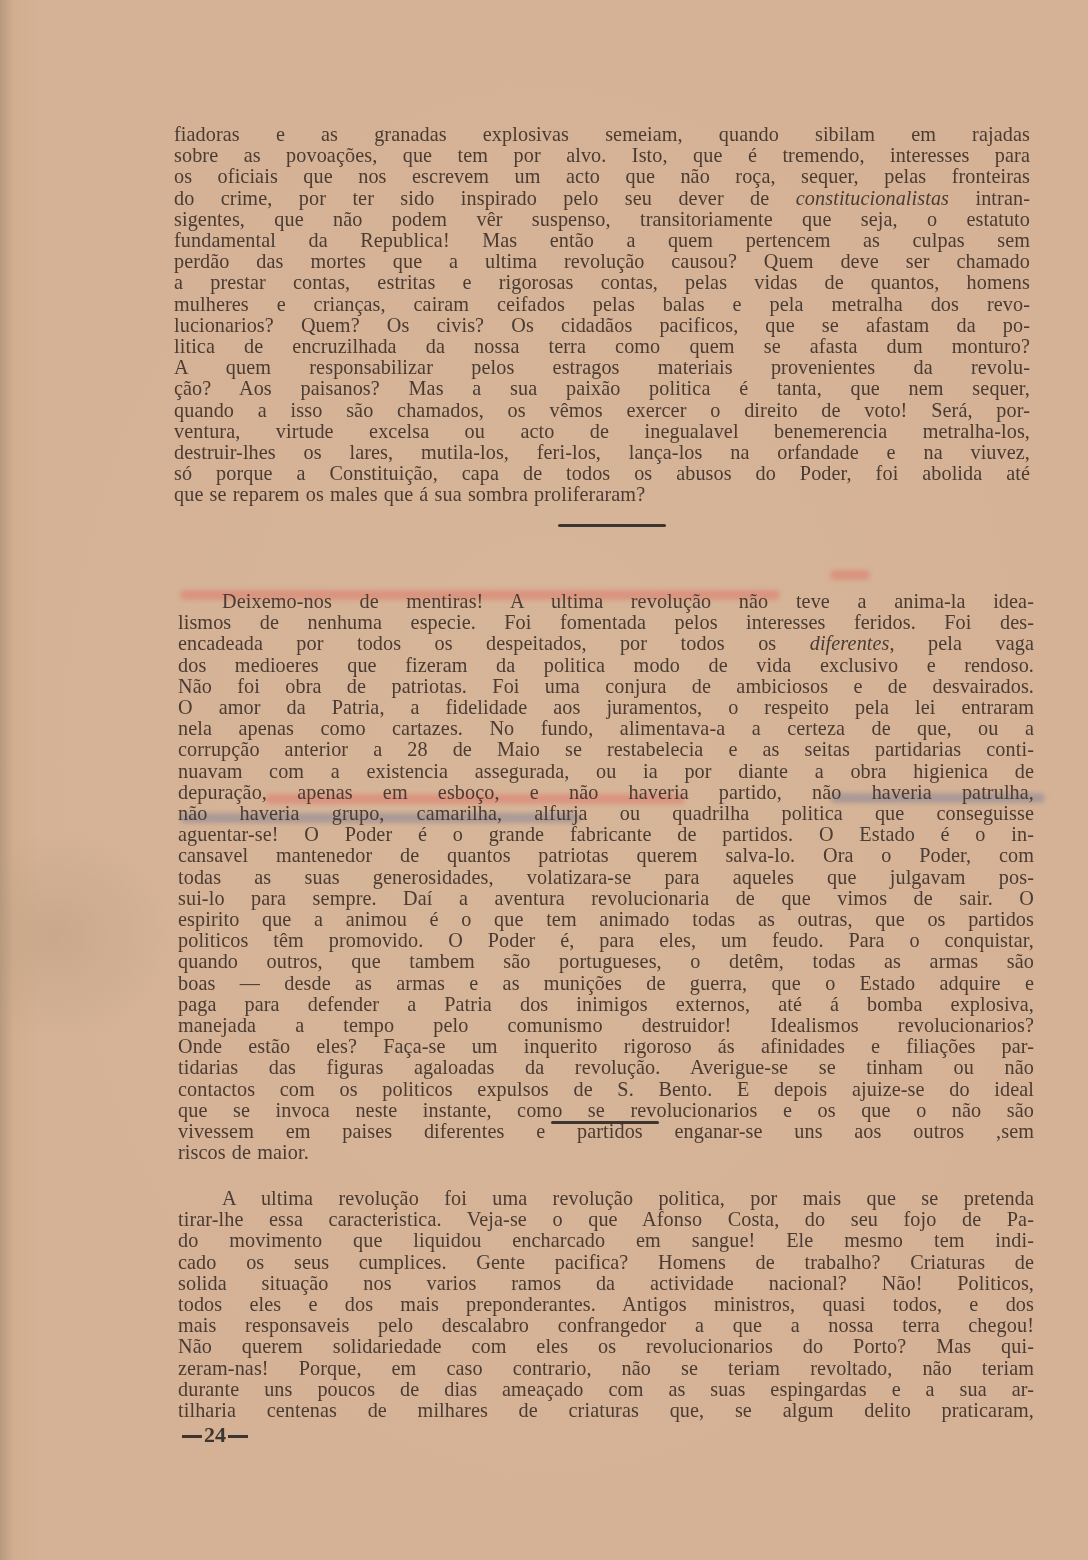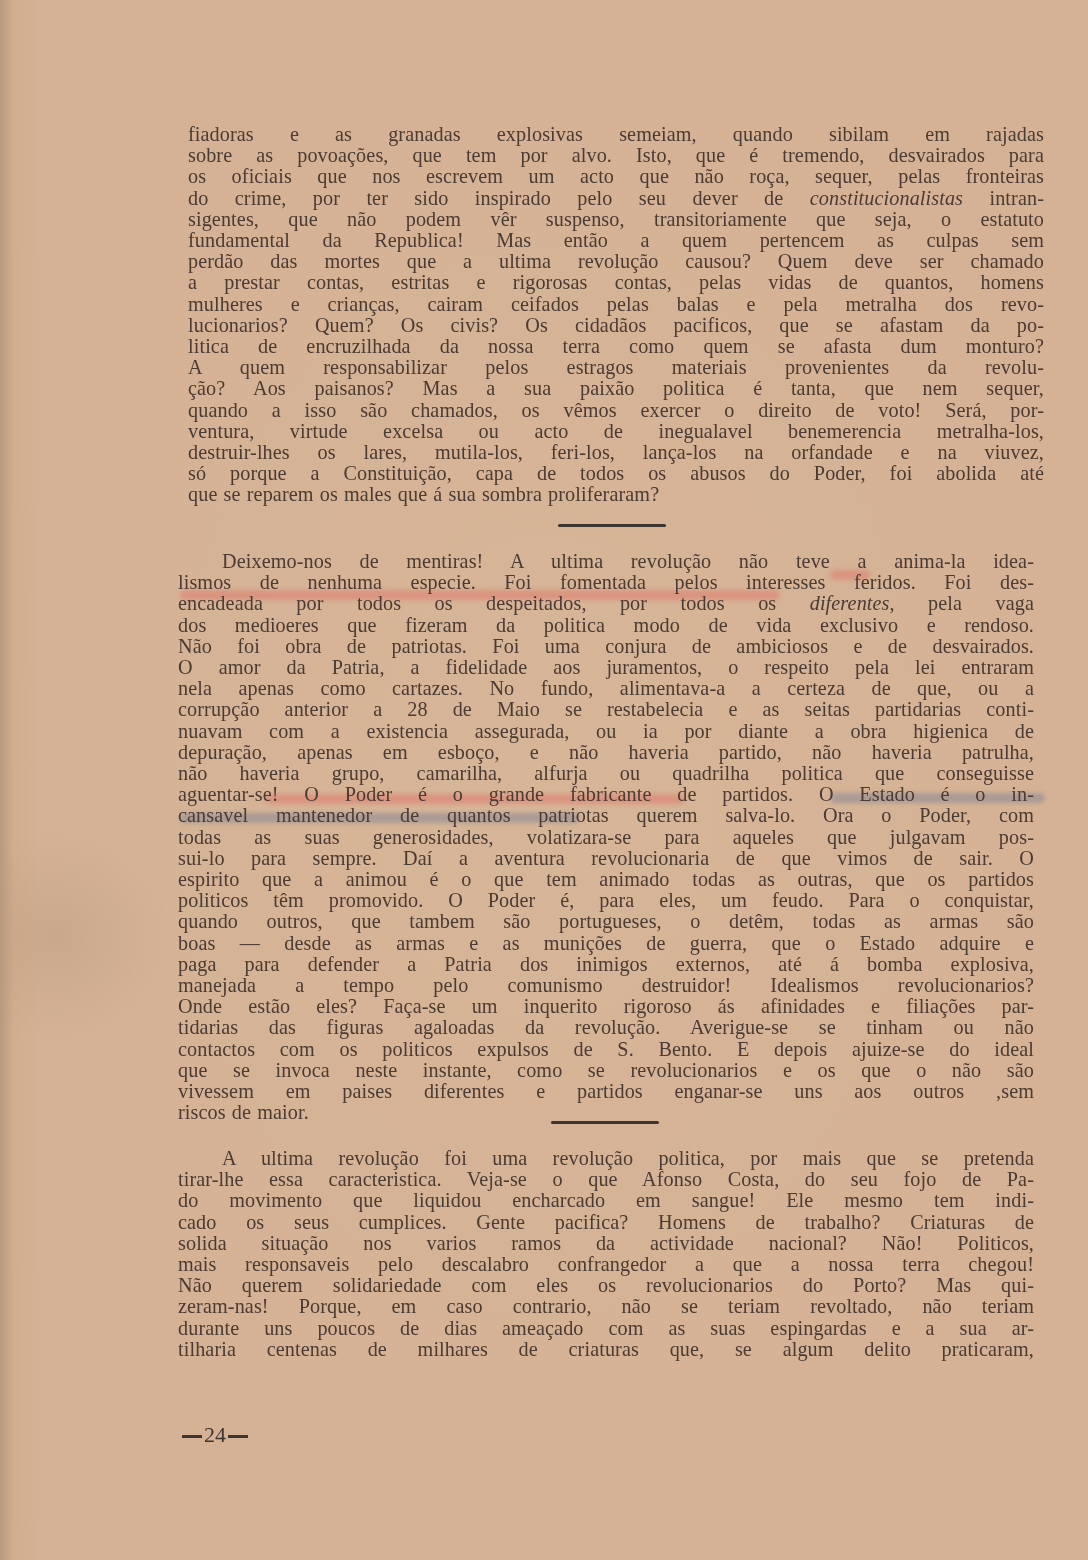--- a/index.html
+++ b/index.html
@@ -18,59 +18,59 @@
     margin: 0;
     font-size: 20.2px;
     line-height: 21.2px;
     text-align: justify;
     text-align-last: left;
     letter-spacing: 0.1px;
     word-spacing: 1px;
   }
   .para .line { display: block; text-align: justify; text-align-last: justify; white-space: nowrap; }
   .para .line.last { text-align-last: left; }
-  .indent { padding-left: 44px; }
+  .indent { padding-left: 44px; margin-top: 40px; }
   .rule {
     height: 3px; background: #3d3530; border-radius: 2px;
     width: 106px; margin: 0 auto;
   }
   .rule1 { position: absolute; left: 558px; top: 524px; width: 108px; }
   .rule2 { position: absolute; left: 551px; top: 1121px; width: 108px; }
   .hl-red {
     position: absolute; height: 10px; background: rgba(225,110,100,0.45);
     border-radius: 5px; filter: blur(2px);
   }
   .hl-blue {
     position: absolute; height: 10px; background: rgba(120,125,150,0.45);
     border-radius: 5px; filter: blur(2px);
   }
   .folio {
     position: absolute; left: 180px; top: 1422px;
-    font-size: 22px; font-weight: normal; color: #3d3530;
+    font-size: 22px; font-weight: bold; color: #3d3530;
     font-family: "Liberation Serif", serif;
   }
   .folio .dash { display: inline-block; width: 20px; height: 3px; background: #3d3530; vertical-align: middle; margin: 0 2px; }
-  .block1 { position: absolute; left: 188px; top: 124px; width: 856px; }
+  .block1 { position: absolute; left: 174px; top: 124px; width: 856px; }
   .block2 { position: absolute; left: 178px; top: 551px; width: 856px; }
   .block3 { position: absolute; left: 178px; top: 1148px; width: 856px; }
   em { font-style: italic; }
 </style>
 </head>
 <body>
 
 <div class="hl-red" style="left:830px; top:570px; width:40px;"></div>
 <div class="hl-red" style="left:180px; top:590px; width:600px;"></div>
 <div class="hl-red" style="left:265px; top:794px; width:420px;"></div>
 <div class="hl-blue" style="left:830px; top:793px; width:215px;"></div>
 <div class="hl-blue" style="left:180px; top:813px; width:400px;"></div>
 
 <div class="block1">
   <p class="para">
     <span class="line">fiadoras e as granadas explosivas semeiam, quando sibilam em rajadas</span>
-    <span class="line">sobre as povoações, que tem por alvo. Isto, que é tremendo, desvairados para</span>
+    <span class="line">sobre as povoações, que tem por alvo. Isto, que é tremendo, interesses para</span>
     <span class="line">os oficiais que nos escrevem um acto que não roça, sequer, pelas fronteiras</span>
     <span class="line">do crime, por ter sido inspirado pelo seu dever de <em>constitucionalistas</em> intran-</span>
     <span class="line">sigentes, que não podem vêr suspenso, transitoriamente que seja, o estatuto</span>
     <span class="line">fundamental da Republica! Mas então a quem pertencem as culpas sem</span>
     <span class="line">perdão das mortes que a ultima revolução causou? Quem deve ser chamado</span>
     <span class="line">a prestar contas, estritas e rigorosas contas, pelas vidas de quantos, homens</span>
     <span class="line">mulheres e crianças, cairam ceifados pelas balas e pela metralha dos revo-</span>
     <span class="line">lucionarios? Quem? Os civis? Os cidadãos pacificos, que se afastam da po-</span>
     <span class="line">litica de encruzilhada da nossa terra como quem se afasta dum monturo?</span>
     <span class="line">A quem responsabilizar pelos estragos materiais provenientes da revolu-</span>
@@ -119,20 +119,21 @@
 
 <div class="rule rule2"></div>
 
 <div class="block3">
   <p class="para">
     <span class="line indent">A ultima revolução foi uma revolução politica, por mais que se pretenda</span>
     <span class="line">tirar-lhe essa caracteristica. Veja-se o que Afonso Costa, do seu fojo de Pa-</span>
     <span class="line">do movimento que liquidou encharcado em sangue! Ele mesmo tem indi-</span>
     <span class="line">cado os seus cumplices. Gente pacifica? Homens de trabalho? Criaturas de</span>
     <span class="line">solida situação nos varios ramos da actividade nacional? Não! Politicos,</span>
+    <span class="line">todos eles e dos mais preponderantes. Antigos ministros, quasi todos, e dos</span>
     <span class="line">mais responsaveis pelo descalabro confrangedor a que a nossa terra chegou!</span>
     <span class="line">Não querem solidariedade com eles os revolucionarios do Porto? Mas qui-</span>
     <span class="line">zeram-nas! Porque, em caso contrario, não se teriam revoltado, não teriam</span>
     <span class="line">durante uns poucos de dias ameaçado com as suas espingardas e a sua ar-</span>
     <span class="line">tilharia centenas de milhares de criaturas que, se algum delito praticaram,</span>
   </p>
 </div>
 
 <div class="folio">
   <span class="dash"></span><span>24</span><span class="dash"></span>

